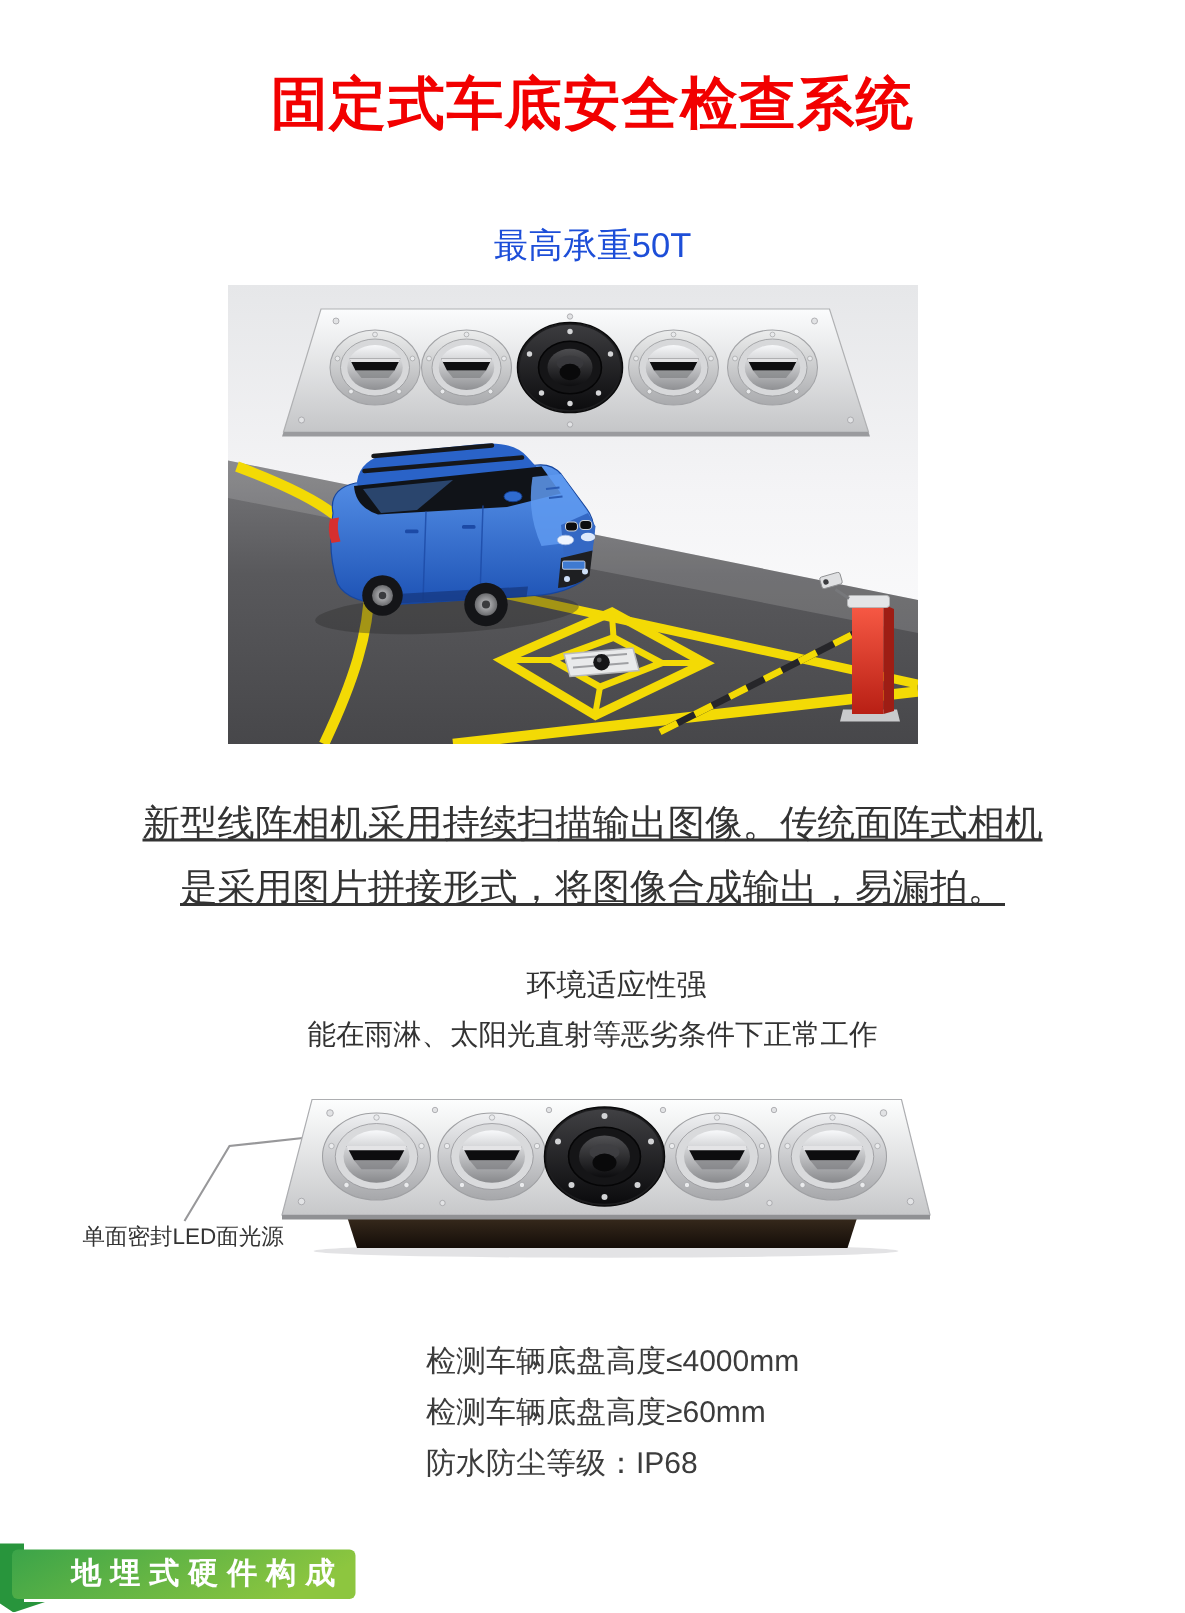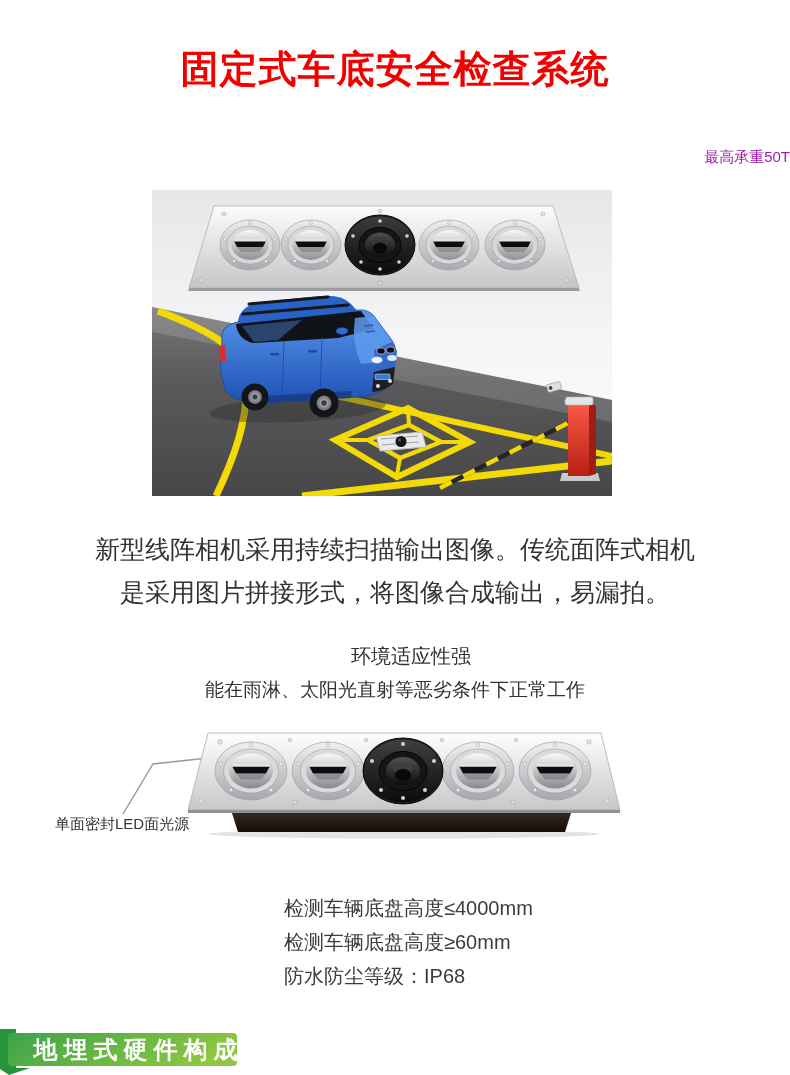--- a/index.html
+++ b/index.html
@@ -7,33 +7,33 @@
     position:relative;width:790px;height:1075px;margin:0 auto;
     background:#ffffff;overflow:hidden;
     font-family:"Liberation Sans","DejaVu Sans",sans-serif;
     color:#333333;
   }
   .abs{position:absolute;}
   .center{left:0;width:790px;text-align:center;}
   .page-title{
     top:44px;font-size:38px;font-weight:bold;color:#f20000;letter-spacing:1px;
   }
-  .max-load{top:148px;font-size:15px;color:#a21caf;text-align:right;}
+  .max-load{top:148px;font-size:23px;color:#1d4ed8;}
   .fig1{left:152px;top:190px;width:460px;height:306px;}
-  .desc{top:528px;font-size:25px;line-height:43px;color:#333;}
+  .desc{top:528px;font-size:25px;line-height:43px;color:#333;text-decoration:underline;}
   .env-title{top:643px;font-size:20px;color:#333;padding-left:16px;}
   .env-detail{top:677px;font-size:19px;color:#333;}
   .fig2{left:50px;top:710px;width:575px;height:130px;}
   .callout{left:55px;top:815px;font-size:15px;color:#333;}
   .specs{left:284px;top:891px;font-size:20px;line-height:34px;color:#3c3c3c;}
   .specs div{white-space:nowrap;}
   .badge-svg{left:0;top:1028px;width:240px;height:47px;}
   .badge-label{
     left:8px;top:1033px;width:255px;height:33px;line-height:33px;
-    text-align:center;color:#ffffff;font-size:24px;font-weight:bold;
+    text-align:center;color:#ffffff;font-size:20px;font-weight:bold;
     letter-spacing:6px;text-indent:6px;
   }
 </style>
 </head>
 <body>
 
 <div class="page">
 
   <div class="abs center page-title">固定式车底安全检查系统</div>
 

